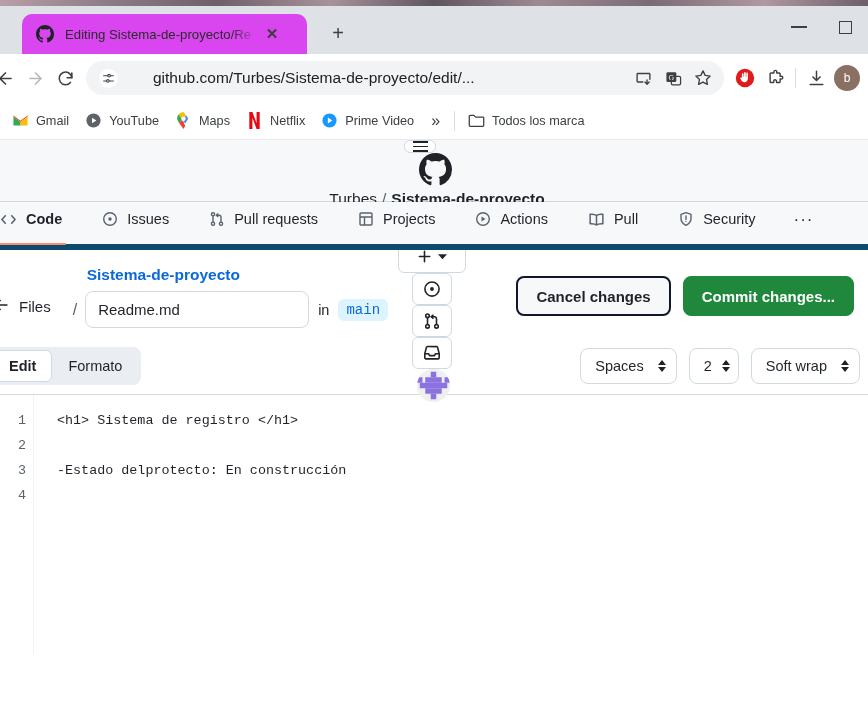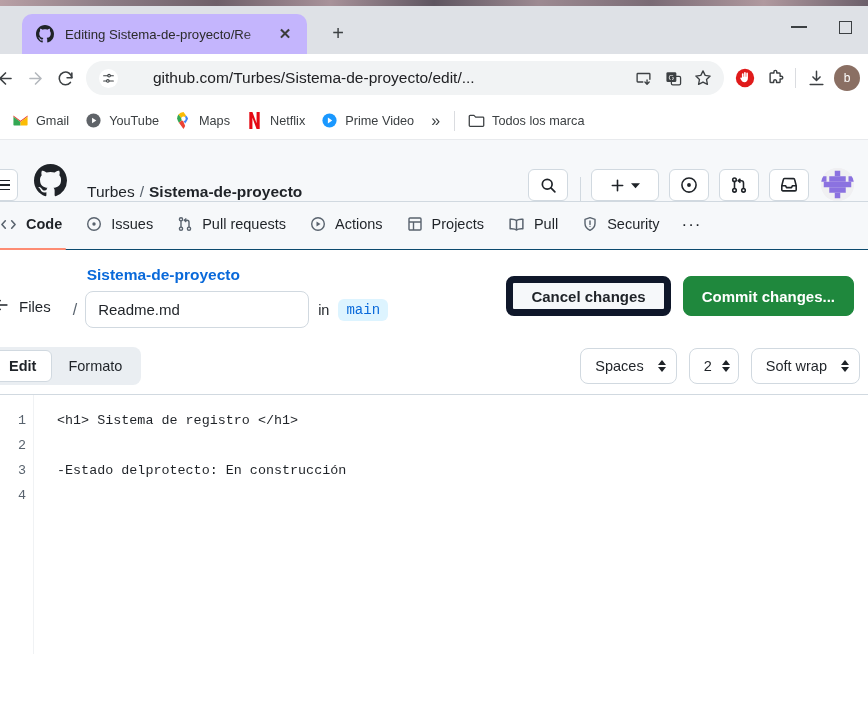--- a/index.html
+++ b/index.html
@@ -17,22 +17,22 @@
     height: 6px; width: 100%;
     background: linear-gradient(90deg,#b9a0a6 0%,#8d7d86 12%,#6e5f69 25%,#a8929a 38%,#5e5560 50%,#9d8a92 62%,#7a6b75 75%,#b0999f 88%,#6b5f6a 100%);
   }
 
   .tabstrip {
     height: 48px; background: #dee1e6;
     display: flex; align-items: flex-end; position: relative;
   }
   .tab {
     height: 40px; width: 285px; margin-left: 22px;
-    background: #c4b5fd; border-radius: 10px 10px 0 0;
-    display: flex; align-items: center; padding: 0 10px 0 14px;
+    background: #d946ef; border-radius: 10px 10px 0 0;
+    display: flex; align-items: center; padding: 0 23px 0 14px;
     position: relative;
   }
   .tab-favicon { width: 18px; height: 18px; flex: 0 0 18px; margin-right: 11px; }
   .tab-title {
     font-size: 13.2px; color: #2b2b2b; white-space: nowrap; overflow: hidden;
     flex: 1;
     -webkit-mask-image: linear-gradient(to right, #000 86%, transparent 100%);
     mask-image: linear-gradient(to right, #000 86%, transparent 100%);
   }
   .tab-close {
@@ -101,23 +101,24 @@
   }
   .bm-ico { width: 17px; height: 17px; margin-right: 7px; flex: 0 0 17px;
     display: flex; align-items: center; justify-content: center; }
   .bm-label { font-size: 12.7px; color: #3c4043; white-space: nowrap; }
   .bm-more { font-size: 16px; color: #3c4043; padding: 0 9px; flex: 0 0 auto; }
 
   
   .gh { background: #ffffff; height: 572px; overflow: hidden; }
 
   .gh-header {
-    height: 62px; display: flex; align-items: flex-end;
+    height: 62px; display: flex; align-items: center;
     padding: 0 14px 0 0; border-bottom: 1px solid #d1d9e0;
     background: #f6f8fa;
+    flex-direction: column;
   }
   .hamburger {
     width: 32px; height: 32px; margin-left: -14px;
     border: 1px solid #d1d9e0; border-radius: 6px;
     display: flex; flex-direction: column; align-items: center;
     justify-content: center; gap: 3px; background: #fff;
   }
   .hamburger i { display: block; width: 15px; height: 1.6px; background: #1f2328; }
   .gh-logo { margin-left: 16px; flex: 0 0 32px; }
   .gh-crumb { margin-left: 20px; font-size: 15.5px; color: #1f2328; white-space: nowrap; }
@@ -131,22 +132,22 @@
     margin-left: 10px; flex: 0 0 auto; color: #1f2328;
   }
   .hdr-btn.wide { width: 68px; gap: 6px; }
   .hdr-sep { width: 1px; height: 24px; background: #d1d9e0; margin-left: 12px; flex: 0 0 1px; }
   .gh-avatar {
     width: 33px; height: 33px; border-radius: 50%; margin-left: 12px;
     background: #f0f0f2; overflow: hidden; flex: 0 0 33px;
   }
 
   .gh-nav {
-    height: 48px; display: flex; align-items: flex-end; gap: 4px;
-    padding: 0 0 0 0; border-bottom: 1px solid #0c4a6e; background: #f6f8fa;
+    height: 48px; display: flex; align-items: flex-end; gap: 20px;
+    padding: 0 0 0 0; border-bottom: 6px solid #0c4a6e; background: #f6f8fa;
     position: relative;
   }
   .gh-tab {
     display: flex; align-items: center; gap: 9px; height: 34px;
     padding: 0 10px; border-radius: 6px; margin-bottom: 8px;
     font-size: 14.5px; color: #1f2328; white-space: nowrap; position: relative;
   }
   .gh-tab:first-child { margin-left: -10px; }
   .gh-tab.active { font-weight: bold; }
   .gh-tab.active::after {
@@ -178,21 +179,21 @@
   .branch-badge {
     background: #ddf4ff; color: #0969da; border-radius: 6px;
     padding: 3px 8px; font-size: 14px;
     font-family: "Liberation Mono", monospace;
   }
   .btn {
     height: 40px; border-radius: 8px; display: flex; align-items: center;
     justify-content: center; font-size: 15px; font-weight: bold;
     padding: 0 18px; white-space: nowrap; flex: 0 0 auto;
   }
-  .btn-cancel { background: #f6f8fa; border: 7px solid #0f172a; color: #1f2328; }
+  .btn-cancel { background: #f6f8fa; border: 2px solid #0f172a; color: #1f2328; }
   .btn-commit { background: #1f883d; border: 1px solid #1f883d; color: #fff; margin-left: 12px; }
 
   .tool-row { display: flex; align-items: center; padding: 0 8px 0 0; height: 56px; }
   .seg {
     display: flex; background: #eaeef2; border-radius: 8px; padding: 3px;
     margin-left: -10px;
   }
   .seg-item {
     height: 32px; padding: 0 15px; display: flex; align-items: center;
     font-size: 14.5px; color: #1f2328; border-radius: 6px;
@@ -477,34 +478,34 @@
               <path d="M4 4.9v6.2" stroke-linecap="round"></path>
               <path d="M12 11.1V6.2A2 2 0 0 0 10 4.2H7.5" stroke-linecap="round"></path>
               <path d="M9.3 2.5L7.3 4.2l2 1.7" stroke-linejoin="round"></path>
             </svg>
           </span>
         <span>Pull requests</span>
       </div>
       <div class="gh-tab">
         <span class="ti">
             <svg width="16" height="16" viewBox="0 0 16 16" fill="none" stroke="#59636e" stroke-width="1.4">
+              <rect x="2" y="2" width="12" height="12" rx="1"></rect>
+              <path d="M2 6h12M6.5 6v8"></path>
+            </svg>
+          </span>
+        <span>Projects</span>
+      </div>
+      <div class="gh-tab">
+        <span class="ti">
+            <svg width="16" height="16" viewBox="0 0 16 16" fill="none" stroke="#59636e" stroke-width="1.4">
               <circle cx="8" cy="8" r="6.3"></circle>
               <path d="M6.5 5.4l4 2.6-4 2.6z" fill="#59636e" stroke="none"></path>
             </svg>
           </span>
         <span>Actions</span>
-      </div>
-      <div class="gh-tab">
-        <span class="ti">
-            <svg width="16" height="16" viewBox="0 0 16 16" fill="none" stroke="#59636e" stroke-width="1.4">
-              <rect x="2" y="2" width="12" height="12" rx="1"></rect>
-              <path d="M2 6h12M6.5 6v8"></path>
-            </svg>
-          </span>
-        <span>Projects</span>
       </div>
       <div class="gh-tab">
         <span class="ti">
             <svg width="17" height="17" viewBox="0 0 16 16" fill="none" stroke="#59636e" stroke-width="1.4" stroke-linejoin="round">
               <path d="M8 4.2C7 3.2 5 2.8 2 3v9c3-.2 5 .2 6 1.2 1-1 3-1.4 6-1.2V3c-3-.2-5 .2-6 1.2z"></path>
               <path d="M8 4.2v9"></path>
             </svg>
           </span>
         <span>Pull</span>
       </div>

